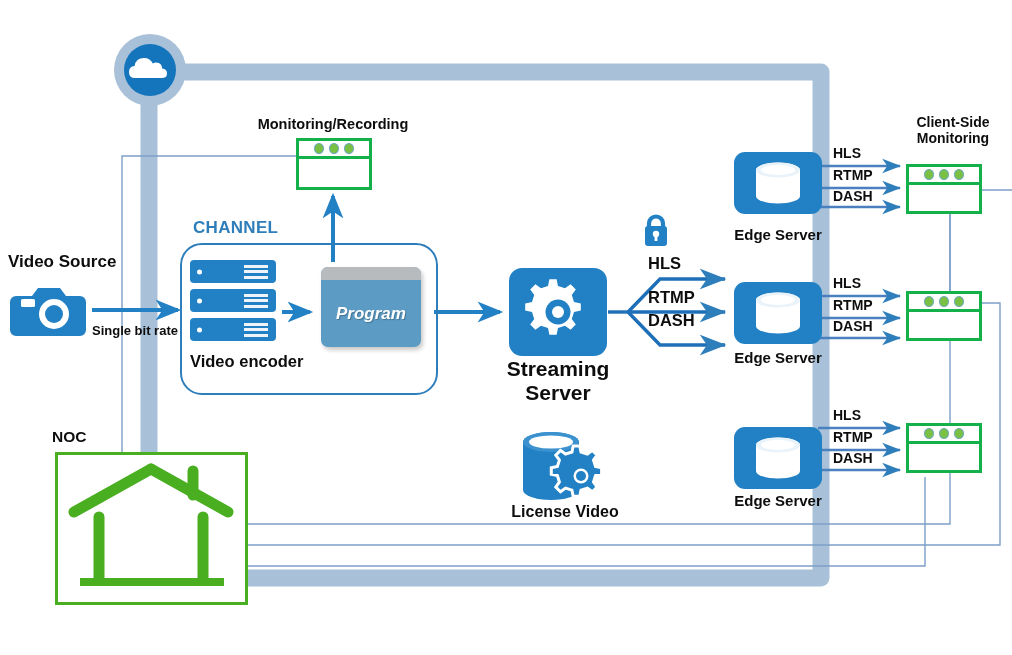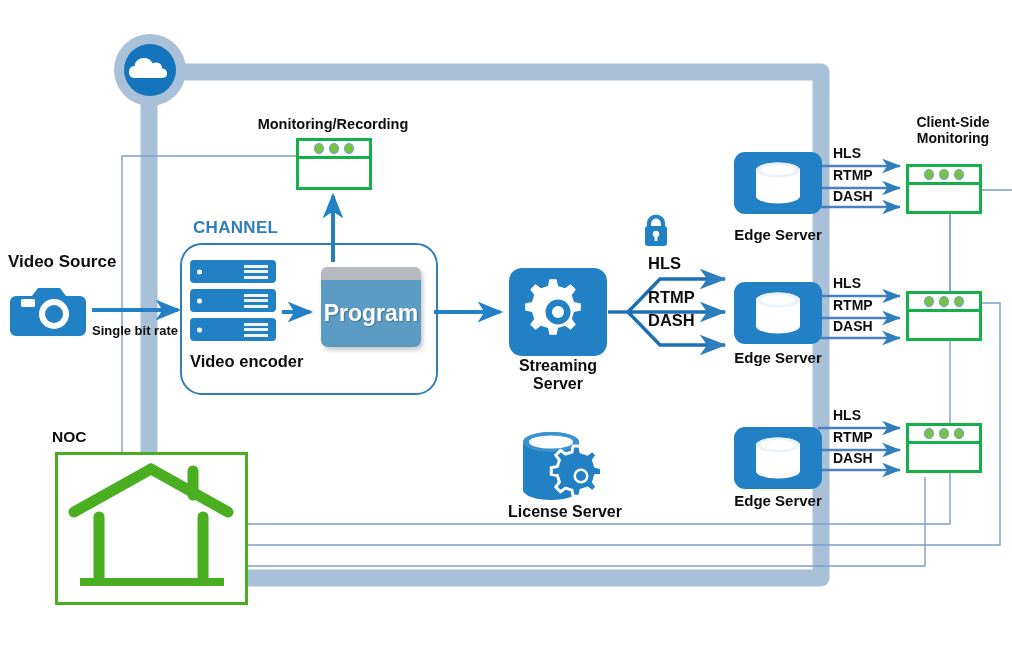--- a/index.html
+++ b/index.html
@@ -95,22 +95,23 @@
   }
   .program-body {
     height: calc(100% - 13px);
     display: flex;
     align-items: center;
     justify-content: center;
   }
   .program-text {
     color: #ffffff;
     font-weight: bold;
-    font-size: 23px;
+    font-size: 17px;
     text-shadow: 1px 1px 1px rgba(0,0,0,.25);
+    font-style: italic;
   }
 
   
   .mon-win {
     position: absolute;
     border: 3px solid #14b14b;
     background: #ffffff;
     box-sizing: border-box;
   }
   .mon-head {
@@ -290,39 +291,39 @@
       <g fill="#ffffff">
         <path d="M49,18 l7,2.2 l5.6,-4 l5.2,5.2 l-4,5.6 l2.2,7 l6.8,1.4 v7.2 l-6.8,1.4
                  l-2.2,7 l4,5.6 l-5.2,5.2 l-5.6,-4 l-7,2.2 l-1.4,6.8 h-7.2 l-1.4,-6.8
                  l-7,-2.2 l-5.6,4 l-5.2,-5.2 l4,-5.6 l-2.2,-7 l-6.8,-1.4 v-7.2 l6.8,-1.4
                  l2.2,-7 l-4,-5.6 l5.2,-5.2 l5.6,4 l7,-2.2 l1.4,-6.8 h7.2 Z"></path>
       </g>
       <circle cx="49" cy="44" r="12.5" fill="#2280c4"></circle>
       <circle cx="49" cy="44" r="6" fill="#ffffff"></circle>
     </svg>
   </div>
-  <div class="lbl lbl-c" style="left:498px; top:357px; width:120px; font-size:16px;">Streaming
+  <div class="lbl lbl-c" style="left:498px; top:357px; width:120px; font-size:21px;">Streaming
 Server</div>
 
   <div class="svgnode" style="left:513px; top:428px; width:104px; height:82px;">
     <svg width="104" height="82" viewBox="0 0 104 82">
       <path d="M10,14 a28,10 0 0 1 56,0 v48 a28,10 0 0 1 -56,0 Z" fill="#2280c4"></path>
       <ellipse cx="38" cy="14" rx="28" ry="10" fill="#3b92cf"></ellipse>
       <ellipse cx="38" cy="14" rx="22" ry="6.6" fill="#ffffff"></ellipse>
       <g transform="translate(68,48)">
         <path d="M0,-24 l6.4,2 l5,-3.6 l4.7,4.7 l-3.6,5 l2,6.4 l6.1,1.3 v6.5 l-6.1,1.3
                  l-2,6.4 l3.6,5 l-4.7,4.7 l-5,-3.6 l-6.4,2 l-1.3,6.1 h-6.5 l-1.3,-6.1
                  l-6.4,-2 l-5,3.6 l-4.7,-4.7 l3.6,-5 l-2,-6.4 l-6.1,-1.3 v-6.5 l6.1,-1.3
                  l2,-6.4 l-3.6,-5 l4.7,-4.7 l5,3.6 l6.4,-2 l1.3,-6.1 h6.5 Z" fill="#2280c4" stroke="#ffffff" stroke-width="3"></path>
         <circle cx="0" cy="0" r="7.5" fill="#ffffff"></circle>
         <circle cx="0" cy="0" r="5" fill="#2280c4"></circle>
       </g>
     </svg>
   </div>
-  <div class="lbl lbl-c" style="left:490px; top:503px; width:150px; font-size:16px;">License Server</div>
+  <div class="lbl lbl-c" style="left:490px; top:503px; width:150px; font-size:16px;">License Video</div>
 
   <div class="svgnode" style="left:641px; top:213px; width:30px; height:36px;">
     <svg width="30" height="36" viewBox="0 0 30 36">
       <path d="M8,14 v-3.5 a7,7 0 0 1 14,0 v3.5" fill="none" stroke="#2280c4" stroke-width="4.2"></path>
       <rect x="4" y="13" width="22" height="20" rx="3" fill="#2280c4"></rect>
       <circle cx="15" cy="21" r="3.2" fill="#ffffff"></circle>
       <rect x="13.6" y="21" width="2.8" height="7" fill="#ffffff"></rect>
     </svg>
   </div>
 

